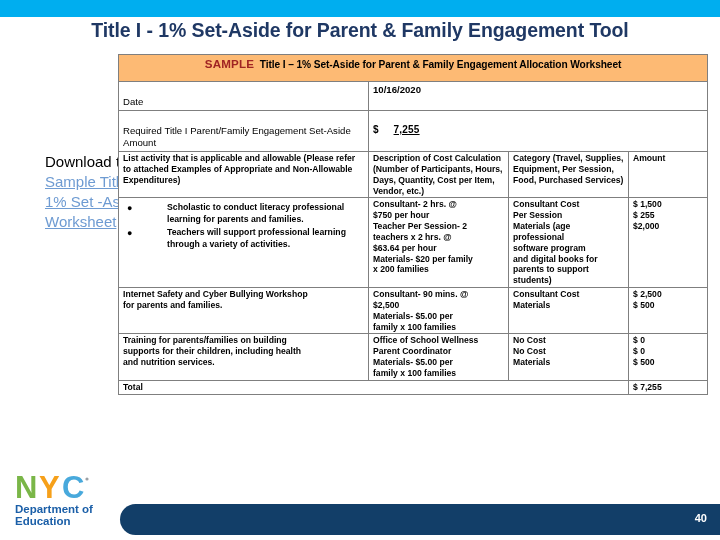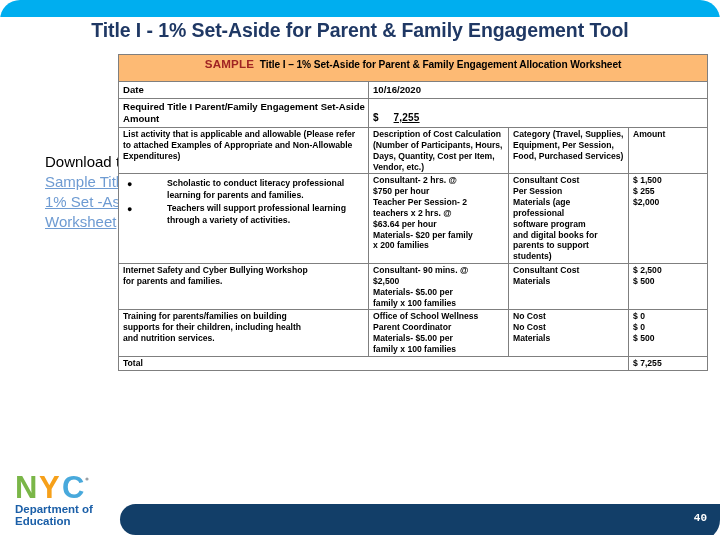--- a/index.html
+++ b/index.html
@@ -13,21 +13,20 @@
     font-family: "Liberation Sans", sans-serif;
     overflow: hidden;
     position: relative;
   }
   #slide {
     position: relative;
     width: 720px;
     height: 540px;
     background: #ffffff;
     overflow: hidden;
-    border-radius: 20px;
   }
   
   .top-band {
     position: absolute;
     left: 0;
     top: 0;
     width: 720px;
     height: 17px;
     background: #00AEEF;
   }
@@ -96,22 +95,22 @@
     white-space: nowrap;
   }
   .sample-word {
     color: #A02423;
     font-size: 11.6px;
     font-weight: bold;
     letter-spacing: 0.2px;
   }
   .worksheet td.label {
     font-size: 9.6px;
-    font-weight: bold;
-    padding-top: 2px;
+    font-weight: normal;
+    padding-top: 14px;
     padding-bottom: 2px;
     margin-left: 37px;
   }
   .worksheet td.value {
     font-size: 9.6px;
     font-weight: bold;
     padding-top: 2px;
   }
   .amt-line {
     display: block;
@@ -173,21 +172,20 @@
     border-top-left-radius: 16px;
     border-bottom-left-radius: 16px;
   }
   .page-num {
     position: absolute;
     right: 13px;
     top: 512px;
     font-size: 11px;
     font-weight: bold;
     color: #ffffff;
-    font-family: Liberation Mono, monospace;
   }
   
   .right-strip {
     position: absolute;
     right: 0;
     top: 17px;
     width: 11px;
     height: 487px;
     background: #ffffff;
   }

